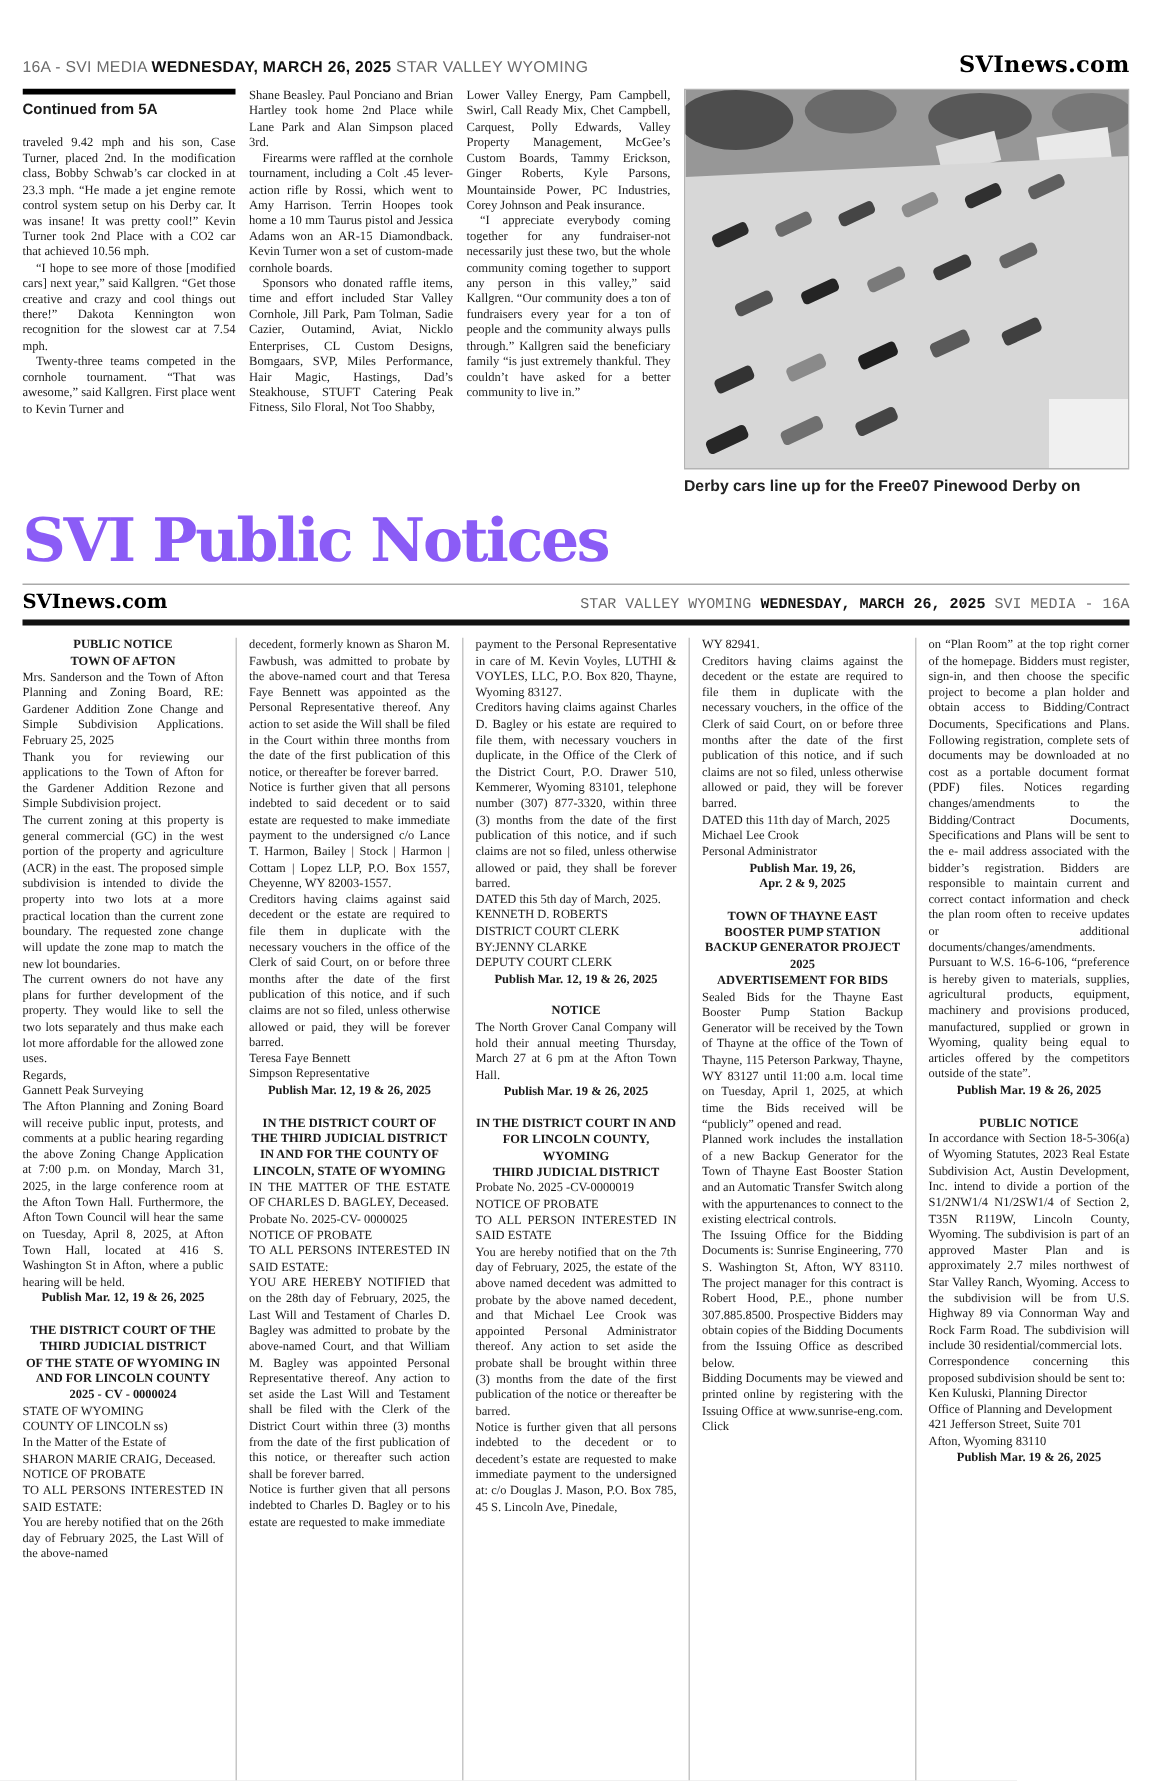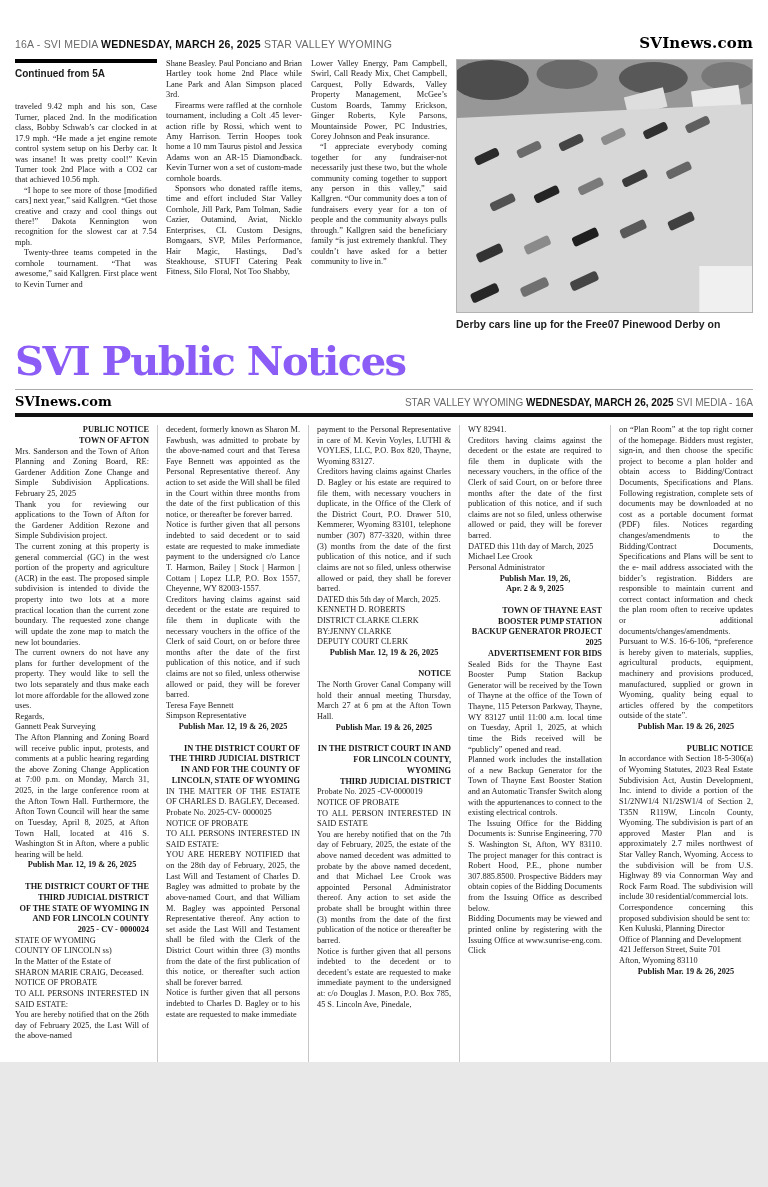--- a/index.html
+++ b/index.html
@@ -1,64 +1,64 @@
 <!DOCTYPE html>
 <html><head>
 <meta charset="utf-8">
 <style>
   html,body{margin:0;padding:0;background:#e8e8e8;}
   .page{
-    position:relative;width:768px;height:1062px;background:#ffffff;
+    position:relative;width:768px;height:1187px;background:#ffffff;
     margin:0 auto;overflow:hidden;color:#1a1a1a;
     font-family:"Liberation Serif", serif;
   }
   .inner{padding:34px 15px 0 15px;}
 
   
   .masthead{display:flex;justify-content:space-between;align-items:baseline;
     font-family:"Liberation Sans", sans-serif;font-size:10.5px;letter-spacing:.2px;}
   .masthead .gray{color:#6a6a6a;}
   .masthead .bold{color:#111;font-weight:bold;}
   .masthead .site{font-family:"DejaVu Serif", serif;font-weight:bold;font-size:15px;color:#000;}
 
   
   .article{display:flex;gap:9px;margin-top:7px;height:272px;overflow:hidden;}
   .art-col{width:136px;flex:none;text-align:justify;font-size:8.4px;line-height:1.24;}
   .art-col.first{width:142px;}
   .kicker-bar{border-top:4px solid #000;width:100%;margin-bottom:5px;}
   .art-title{font-family:"DejaVu Serif", serif;font-weight:bold;font-size:26px;line-height:1;margin:2px 0 3px 0;}
-  .art-cont{font-family:"Liberation Sans", sans-serif;font-weight:bold;font-size:10px;margin-bottom:22px;}
+  .art-cont{font-family:"Liberation Sans", sans-serif;font-weight:bold;font-size:10px;margin-bottom:10px;}
   .art-p{margin:0;}
   .art-p.indent{text-indent:9px;}
 
   .photo-col{flex:1;min-width:0;}
   .photo-frame{border:1px solid #b3b3b3;line-height:0;}
   .photo-caption{font-family:"Liberation Sans", sans-serif;font-weight:bold;
     font-size:10.5px;color:#222;margin-top:5px;line-height:1.2;}
 
   
   .section-title{font-family:"DejaVu Serif", serif;font-weight:bold;font-size:40px;
     letter-spacing:-1.5px;line-height:1;margin-top:10px;color:#8b5cf6;}
 
   
   .subheader{display:flex;justify-content:space-between;align-items:baseline;margin-top:8px;
     border-top:1px solid #aaa;border-bottom:4px solid #111;padding:4px 0 4px 0;}
   .subheader .site{font-family:"DejaVu Serif", serif;font-weight:bold;font-size:13px;color:#000;}
-  .subheader .right{font-family:Liberation Sans, sans-serif;font-size:10px;}
+  .subheader .right{font-family:Liberation Mono, monospace;font-size:10px;}
   .subheader .gray{color:#6a6a6a;}
   .subheader .bold{color:#111;font-weight:bold;}
 
   
   .notices{display:flex;margin-top:8px;height:772px;overflow:hidden;}
   .notice-col{flex:1;min-width:0;padding:0 8px;border-left:1px solid #c6c6c6;
     font-size:8.3px;line-height:1.28;}
   .notice-col:first-child{border-left:none;padding-left:0;}
   .notice-col:last-child{padding-right:0;}
   .notice-block{margin-bottom:11px;}
-  .notice-heading{font-weight:bold;text-align:right;line-height:1.3;}
+  .notice-heading{font-weight:bold;text-align:center;line-height:1.3;}
   .notice-para{text-align:justify;}
   .notice-publish{font-weight:bold;text-align:center;}
 </style>
 </head>
 <body>
 
 <div class="page">
   <div class="inner">
 
     <div class="masthead">
@@ -68,21 +68,21 @@
         <span class="gray">STAR VALLEY WYOMING</span>
       </div>
       <div class="site">SVInews.com</div>
     </div>
 
     <div class="article">
       <div class="art-col first">
         <div class="kicker-bar"></div>
         <div class="art-cont">Continued from 5A</div>
         <div>
-            <div class="art-p">traveled 9.42 mph and his son, Case Turner, placed 2nd. In the modification class, Bobby Schwab’s car clocked in at 17.9 mph. “He made a jet engine remote control system setup on his Derby car. It was insane! It was pretty cool!” Kevin Turner took 2nd Place with a CO2 car that achieved 10.56 mph.</div>
+            <div class="art-p">traveled 9.42 mph and his son, Case Turner, placed 2nd. In the modification class, Bobby Schwab’s car clocked in at 23.3 mph. “He made a jet engine remote control system setup on his Derby car. It was insane! It was pretty cool!” Kevin Turner took 2nd Place with a CO2 car that achieved 10.56 mph.</div>
             <div class="art-p indent">“I hope to see more of those [modified cars] next year,” said Kallgren. “Get those creative and crazy and cool things out there!” Dakota Kennington won recognition for the slowest car at 7.54 mph.</div>
             <div class="art-p indent">Twenty-three teams competed in the cornhole tournament. “That was awesome,” said Kallgren. First place went to Kevin Turner and</div>
           </div>
       </div>
       <div class="art-col">
           <div class="art-p">Shane Beasley. Paul Ponciano and Brian Hartley took home 2nd Place while Lane Park and Alan Simpson placed 3rd.</div>
           <div class="art-p indent">Firearms were raffled at the cornhole tournament, including a Colt .45 lever-action rifle by Rossi, which went to Amy Harrison. Terrin Hoopes took home a 10 mm Taurus pistol and Jessica Adams won an AR-15 Diamondback. Kevin Turner won a set of custom-made cornhole boards.</div>
           <div class="art-p indent">Sponsors who donated raffle items, time and effort included Star Valley Cornhole, Jill Park, Pam Tolman, Sadie Cazier, Outamind, Aviat, Nicklo Enterprises, CL Custom Designs, Bomgaars, SVP, Miles Performance, Hair Magic, Hastings, Dad’s Steakhouse, STUFT Catering Peak Fitness, Silo Floral, Not Too Shabby,</div>
         </div>
       <div class="art-col">
@@ -185,21 +185,21 @@
             <div class="notice-para">YOU ARE HEREBY NOTIFIED that on the 28th day of February, 2025, the Last Will and Testament of Charles D. Bagley was admitted to probate by the above-named Court, and that William M. Bagley was appointed Personal Representative thereof. Any action to set aside the Last Will and Testament shall be filed with the Clerk of the District Court within three (3) months from the date of the first publication of this notice, or thereafter such action shall be forever barred.</div>
             <div class="notice-para">Notice is further given that all persons indebted to Charles D. Bagley or to his estate are requested to make immediate</div>
           </div>
         </div>
       <div class="notice-col">
           <div class="notice-block">
             <div class="notice-para">payment to the Personal Representative in care of M. Kevin Voyles, LUTHI &amp; VOYLES, LLC, P.O. Box 820, Thayne, Wyoming 83127.</div>
             <div class="notice-para">Creditors having claims against Charles D. Bagley or his estate are required to file them, with necessary vouchers in duplicate, in the Office of the Clerk of the District Court, P.O. Drawer 510, Kemmerer, Wyoming 83101, telephone number (307) 877-3320, within three (3) months from the date of the first publication of this notice, and if such claims are not so filed, unless otherwise allowed or paid, they shall be forever barred.</div>
             <div class="notice-para">DATED this 5th day of March, 2025.</div>
             <div class="notice-para">KENNETH D. ROBERTS</div>
-            <div class="notice-para">DISTRICT CLARKE CLERK</div>
+            <div class="notice-para">DISTRICT COURT CLERK</div>
             <div class="notice-para">BY:JENNY CLARKE</div>
             <div class="notice-para">DEPUTY COURT CLERK</div>
             <div class="notice-publish">Publish Mar. 12, 19 &amp; 26, 2025</div>
           </div>
           <div class="notice-block">
             <div class="notice-heading">NOTICE</div>
             <div class="notice-para">The North Grover Canal Company will hold their annual meeting Thursday, March 27 at 6 pm at the Afton Town Hall.</div>
             <div class="notice-publish">Publish Mar. 19 &amp; 26, 2025</div>
           </div>
           <div class="notice-block">

